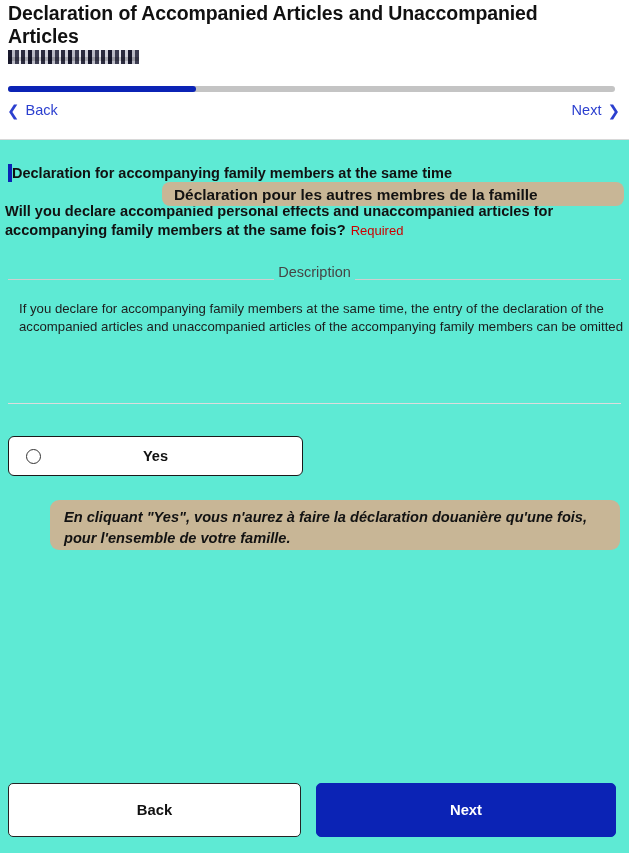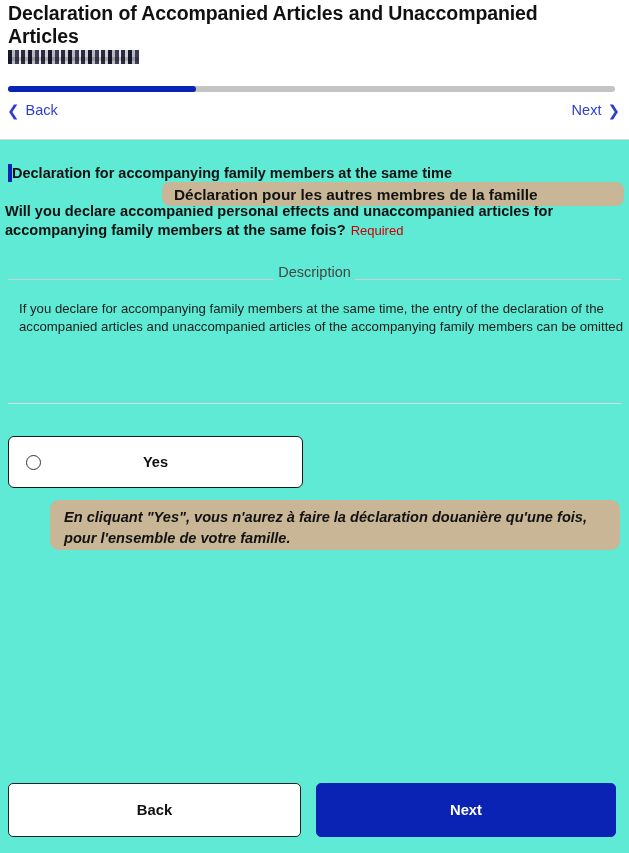--- a/index.html
+++ b/index.html
@@ -186,21 +186,21 @@
     position: absolute;
     left: 8px; top: 403px;
     width: 613px; height: 1px;
     background: #dcdcdc;
   }
 
   
   .option {
     position: absolute;
     top: 436px;
-    height: 52px;
+    height: 40px;
     background: #ffffff;
     border: 1px solid #1a1a1a;
     border-radius: 6px;
     display: flex;
     align-items: center;
     cursor: pointer;
   }
   #option-yes { left: 8px; width: 295px; }
   #option-no  { left: 321px; width: 295px; }
   .radio {

